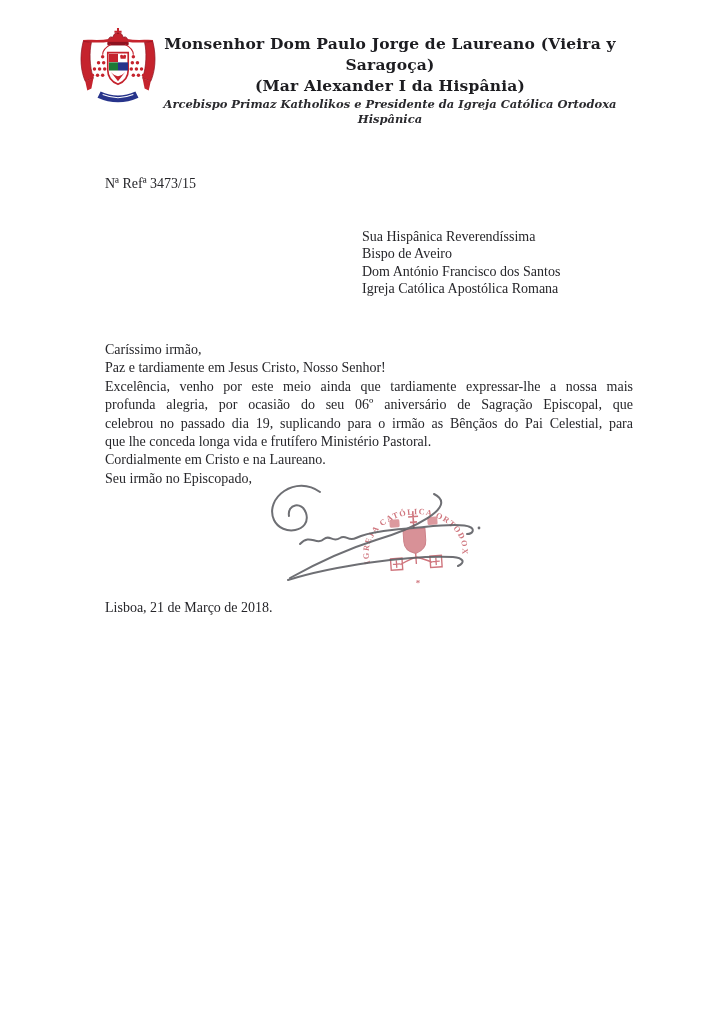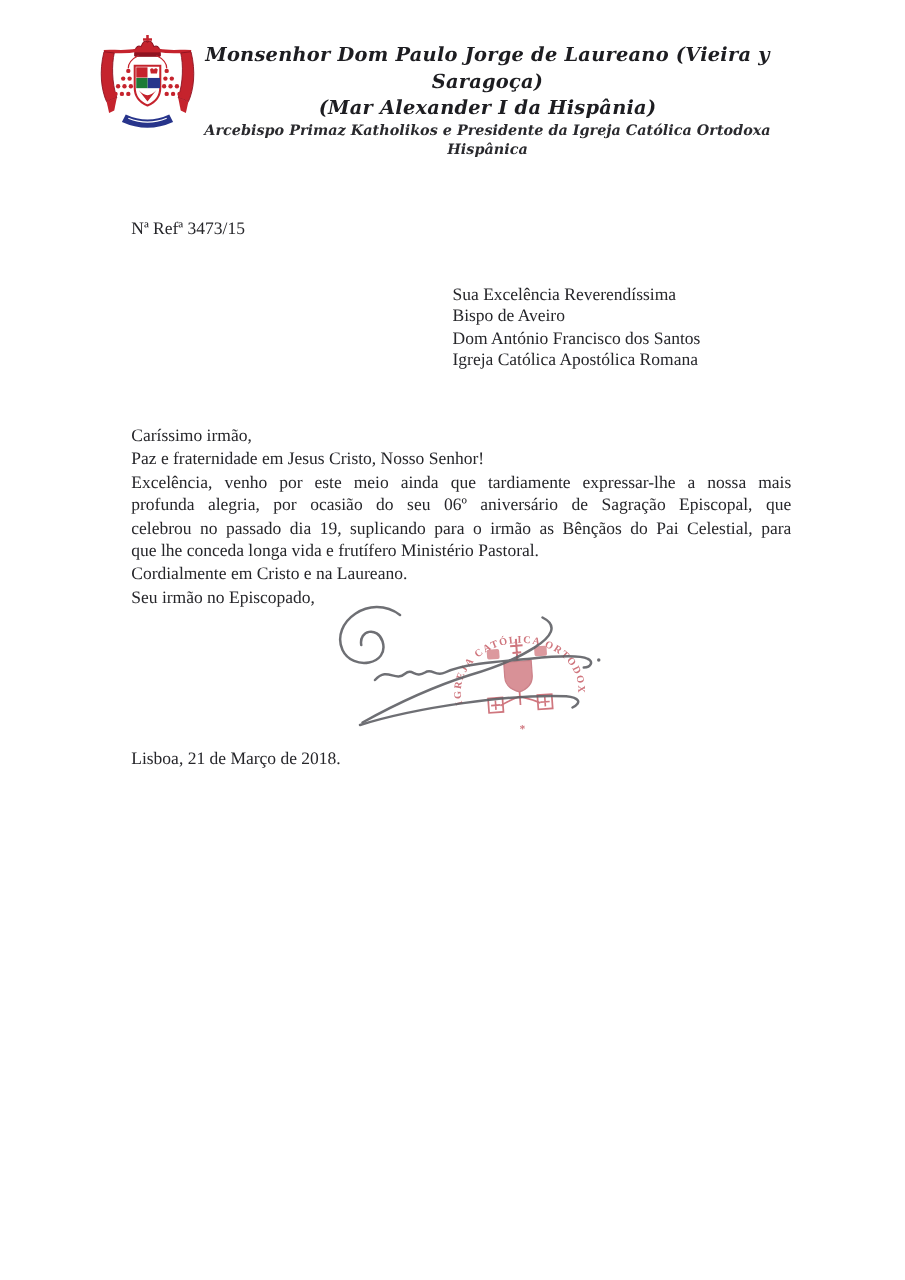--- a/index.html
+++ b/index.html
@@ -13,21 +13,21 @@
     overflow:hidden;
   }
   
   .arms{position:absolute;left:74px;top:27px;width:88px;height:84px;}
   .lh-text{
     position:absolute;left:150px;top:33px;width:480px;
     text-align:center;
     font-family:"DejaVu Serif","Liberation Serif",serif;
   }
   .lh-line1,.lh-line2{
-    font-style:italic;font-weight:bold;
+    font-weight:bold;
     font-size:15.5px;line-height:21px;letter-spacing:.2px;color:#1d1d21;
   }
   .lh-line3{
     font-style:italic;font-weight:600;
     font-size:11.5px;line-height:15px;margin-top:1px;color:#2a2a2e;
   }
   
   .ref{position:absolute;left:105px;top:176px;font-size:14px;}
   .recipient{position:absolute;left:362px;top:228px;font-size:14px;line-height:17.4px;}
   .body-block{position:absolute;left:105px;top:341px;width:528px;font-size:14px;line-height:18.4px;}
@@ -96,29 +96,29 @@
 
   <div class="lh-text">
     <div class="lh-line1">Monsenhor Dom Paulo Jorge de Laureano (Vieira y Saragoça)</div>
     <div class="lh-line2">(Mar Alexander I da Hispânia)</div>
     <div class="lh-line3">Arcebispo Primaz Katholikos e Presidente da Igreja Católica Ortodoxa Hispânica</div>
   </div>
 
   <div class="ref">Nª Refª 3473/15</div>
 
   <div class="recipient">
-    <div>Sua Excelência Reverendíssima</div>
+    <div>Sua Hispânica Reverendíssima</div>
     <div>Bispo de Aveiro</div>
     <div>Dom António Francisco dos Santos</div>
     <div>Igreja Católica Apostólica Romana</div>
   </div>
 
   <div class="body-block">
     <div>Caríssimo irmão,</div>
-    <div>Paz e fraternidade em Jesus Cristo, Nosso Senhor!</div>
+    <div>Paz e tardiamente em Jesus Cristo, Nosso Senhor!</div>
     <div class="jline">Excelência, venho por este meio ainda que tardiamente expressar-lhe a nossa mais</div>
     <div class="jline">profunda alegria, por ocasião do seu 06º aniversário de Sagração Episcopal, que</div>
     <div class="jline">celebrou no passado dia 19, suplicando para o irmão as Bênçãos do Pai Celestial, para</div>
     <div>que lhe conceda longa vida e frutífero Ministério Pastoral.</div>
     <div>Cordialmente em Cristo e na Laureano.</div>
     <div>Seu irmão no Episcopado,</div>
   </div>
 
   <svg class="stamp" viewBox="0 0 108 96">
     <g transform="rotate(-4 54 48)">

